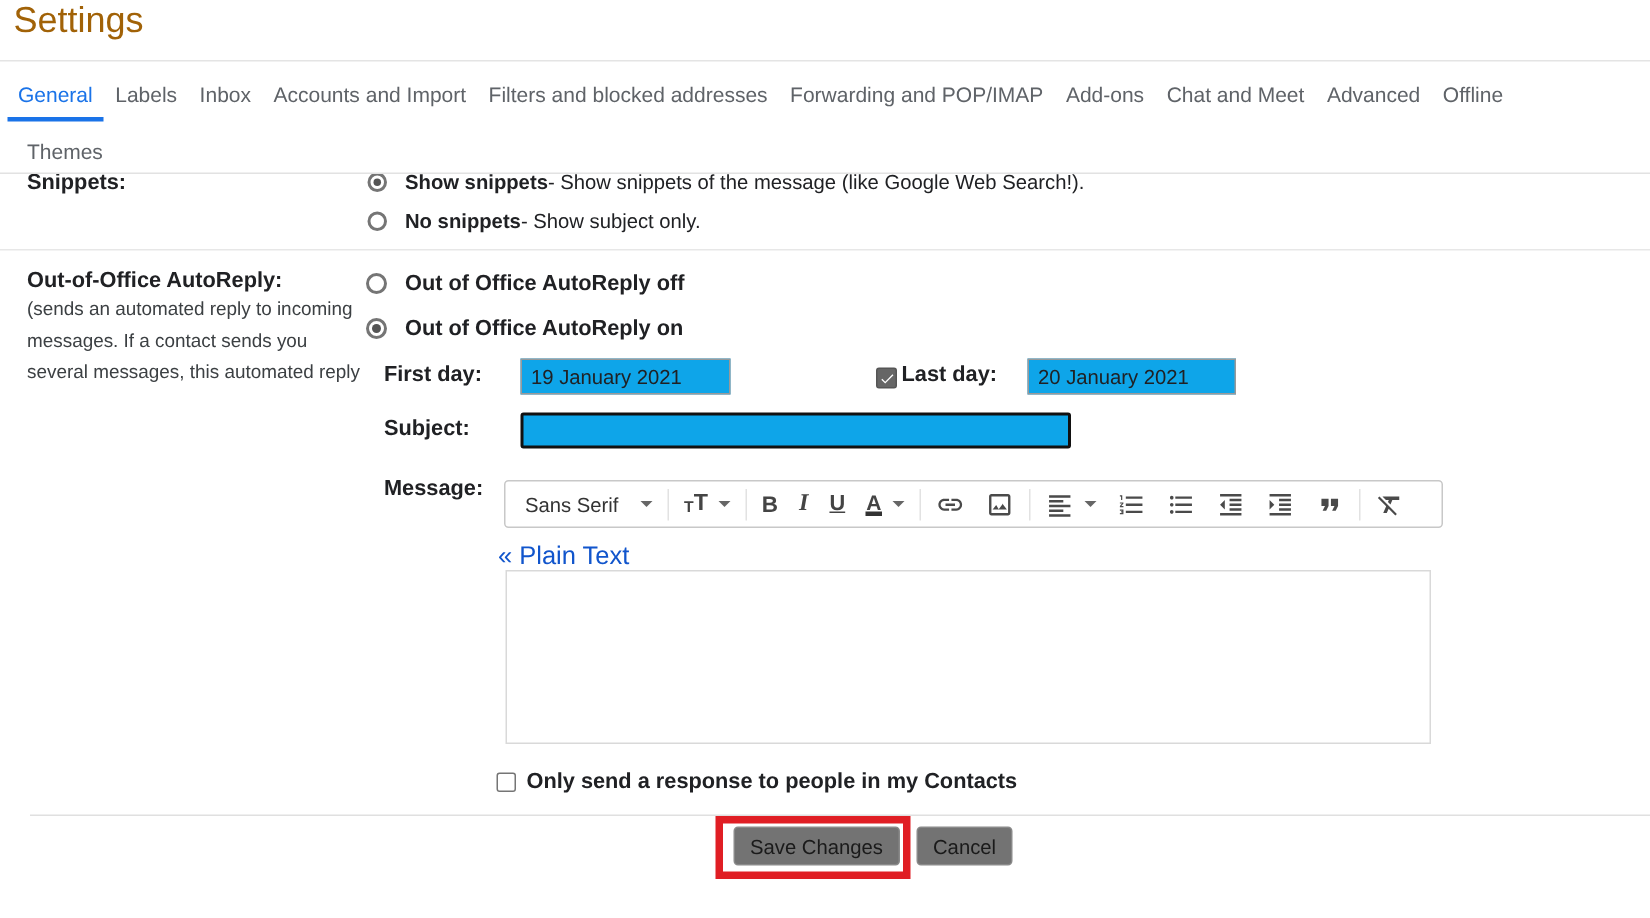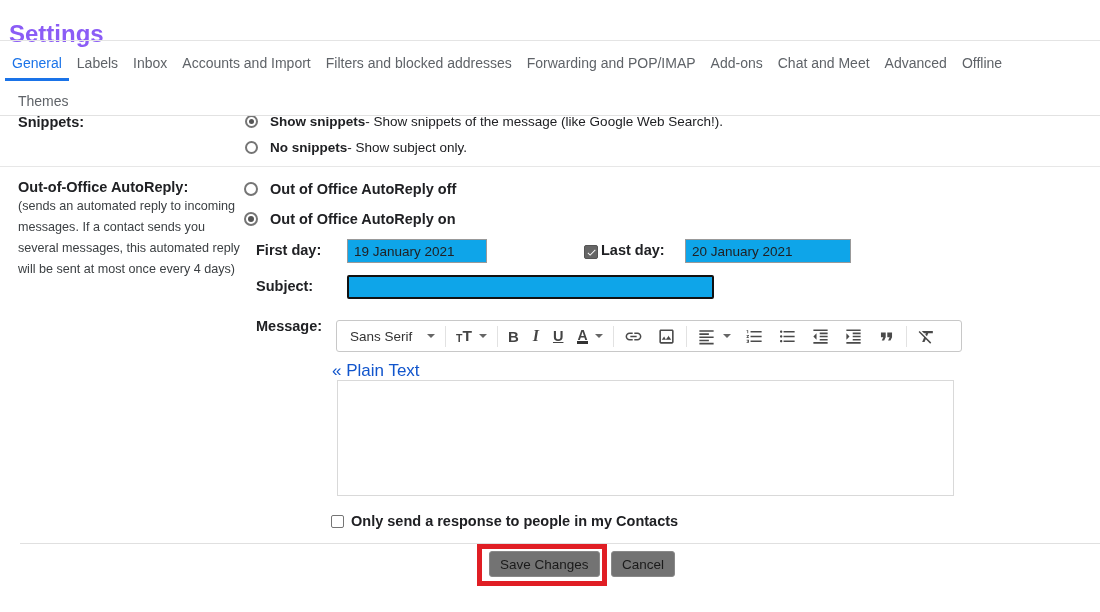--- a/index.html
+++ b/index.html
@@ -1,19 +1,19 @@
 <!DOCTYPE html>
 <html><head>
 <meta charset="utf-8">
 <style>
   html,body{margin:0;padding:0;background:#fff;}
   body{font-family:"Liberation Sans",sans-serif;color:#202124;}
   .page{position:relative;width:1100px;height:612px;background:#fff;overflow:hidden;}
 
-  .title{position:absolute;left:9px;top:20px;font-size:24px;font-weight:700;color:#8b5cf6;}
+  .title{position:absolute;left:9px;top:0;font-size:24px;font-weight:400;color:#a16207;}
 
   .hr{position:absolute;height:1px;background:#e4e4e4;}
   .hr1{left:0;right:0;top:40px;}
   .hr2{left:0;right:0;top:166px;background:#e7e7e7;}
   .hr3{left:20px;right:0;top:543px;background:#e0e0e0;}
 
   .tabs1{position:absolute;left:12px;top:50px;display:flex;align-items:flex-start;}
   .tabs2{position:absolute;left:18px;top:88px;display:flex;}
   .tab{font-size:14px;color:#5f6368;margin-right:15px;line-height:26px;padding-bottom:2px;white-space:nowrap;cursor:pointer;}
   .tab.active{color:#1a73e8;border-bottom:3px solid #1a73e8;padding:0 7px 2px;margin-left:-7px;margin-right:8px;}
@@ -108,42 +108,41 @@
         <span> - Show subject only.</span>
     </div>
   </div>
   <div class="hr hr2"></div>
 
   <div class="sec-label">Out-of-Office AutoReply:</div>
   <div class="desc">
     <div>(sends an automated reply to incoming</div>
     <div>messages. If a contact sends you</div>
     <div>several messages, this automated reply</div>
-    <div>will be sent at most once every 4 days)</div>
   </div>
 
   <div class="oo-row oo-off">
     <span class="radio"></span>
     <span>Out of Office AutoReply off</span>
   </div>
   <div class="oo-row oo-on">
     <span class="radio sel"></span>
     <span>Out of Office AutoReply on</span>
   </div>
 
   <div class="flabel" style="left:256px;top:242px;">First day:</div>
   <input class="txt" style="left: 330px; top: 239px; width: 140px; height: 24px;" value="19 January 2021">
 
   <span class="cbx" style="left:584px;top:245px;">
     <svg viewBox="0 0 24 24">
         <path d="M9 16.2L4.8 12l-1.4 1.4L9 19 21 7l-1.4-1.4z"></path>
       </svg>
   </span>
   <div class="flabel" style="left:601px;top:242px;">Last day:</div>
-  <input class="txt" style="left: 668px; top: 239px; width: 166px; height: 24px;" value="20 January 2021">
+  <input class="txt" style="left: 668px; top: 239px; width: 139px; height: 24px;" value="20 January 2021">
 
   <div class="flabel" style="left:256px;top:278px;">Subject:</div>
   <input class="txt subject" style="left: 330px; top: 275px; width: 367px; height: 24px;" value="">
 
   <div class="flabel" style="left:256px;top:318px;">Message:</div>
 
   <div class="toolbar">
     <div class="ibtn">
       <span class="fontname">Sans Serif</span>
       <span class="caret"></span>

